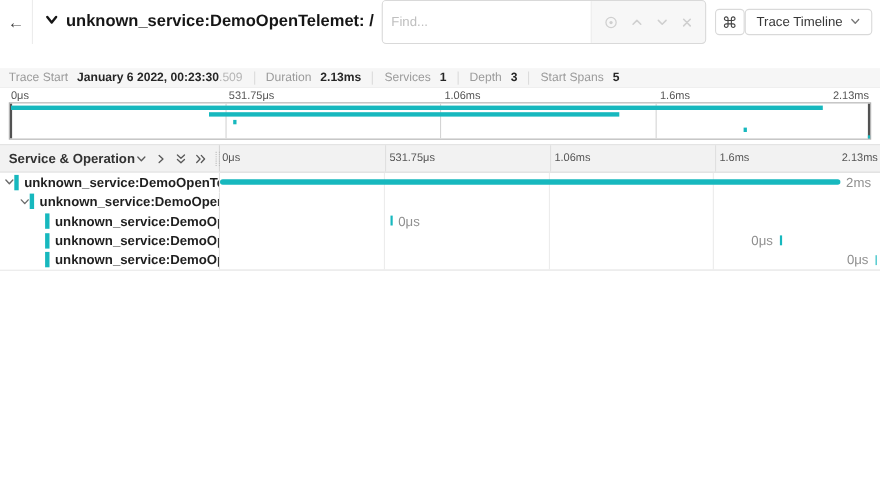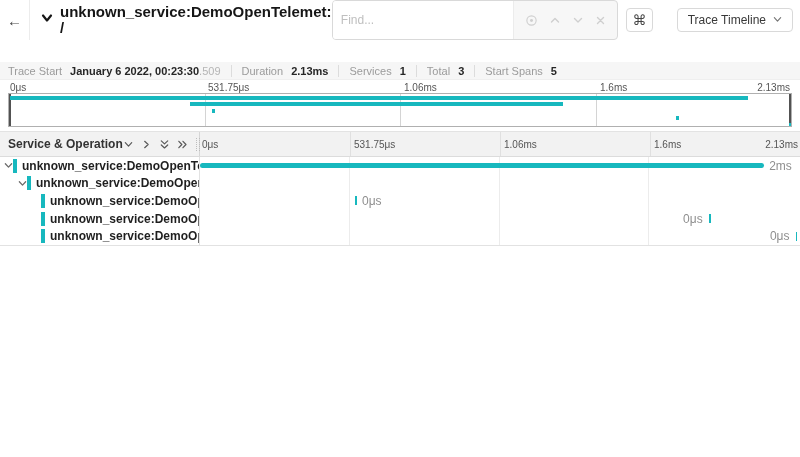--- a/index.html
+++ b/index.html
@@ -21,21 +21,21 @@
   .find-input { width:190px; height:100%; border:none; outline:none; padding:0 8px;
     font-size:12px; color:#333; background:#fff; border-right:1px solid #ececec;
     font-family:"Liberation Sans","DejaVu Sans",sans-serif; }
   .find-input::placeholder { color:#bfbfbf; }
   .find-icons { display:flex; align-items:center; gap:11px; padding:0 11px; }
   .ficon { display:flex; align-items:center; cursor:pointer; }
 
   .cmd-btn { margin-left:8px; width:27px; height:24px; border:1px solid #d9d9d9;
     border-radius:4px; background:#fff; display:flex; align-items:center;
     justify-content:center; font-size:14px; color:#454545; cursor:pointer; }
-  .view-select { margin-left:24px; margin-right:7px; height:24px; border:1px solid #d9d9d9;
+  .view-select { margin-left:0; margin-right:7px; height:24px; border:1px solid #d9d9d9;
     border-radius:4px; background:#fff; display:flex; align-items:center; gap:7px;
     padding:0 10px; font-size:12px; color:#383838; cursor:pointer; white-space:nowrap; }
 
   
   .summary-bar { height:18px; background:#f6f6f6; border-bottom:1px solid #efefef;
     display:flex; align-items:center; padding:0 8px; font-size:11px; white-space:nowrap;margin-top:22px; }
   .sum-label { color:#9b9b9b; margin-right:5px; }
   .sum-value { color:#262626; font-weight:700; }
   .sum-suffix { color:#b5b5b5; font-weight:400; }
   .sum-divider { width:1px; height:12px; background:#dcdcdc; margin:0 10px; }
@@ -149,21 +149,21 @@
     <span class="sum-divider"></span>
     <span class="sum-item">
     <span class="sum-label">Duration </span><span class="sum-value">2.13ms</span><span class="sum-suffix"></span>
   </span>
     <span class="sum-divider"></span>
     <span class="sum-item">
     <span class="sum-label">Services </span><span class="sum-value">1</span><span class="sum-suffix"></span>
   </span>
     <span class="sum-divider"></span>
     <span class="sum-item">
-    <span class="sum-label">Total </span><span class="sum-value">3</span><span class="sum-suffix"></span>
+    <span class="sum-label">Depth </span><span class="sum-value">3</span><span class="sum-suffix"></span>
   </span>
     <span class="sum-divider"></span>
     <span class="sum-item">
     <span class="sum-label">Start Spans </span><span class="sum-value">5</span><span class="sum-suffix"></span>
   </span>
   </div>
 
 <div class="minimap">
   <div class="mm-labels">
       <div class="tick-label" style="left: 2px;">0μs</div>

